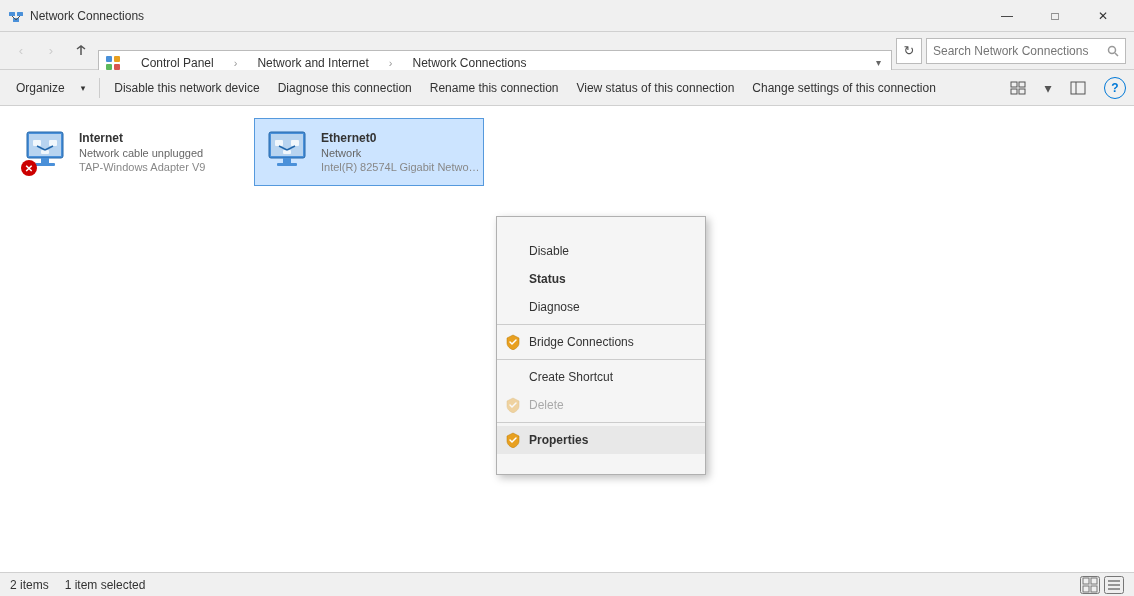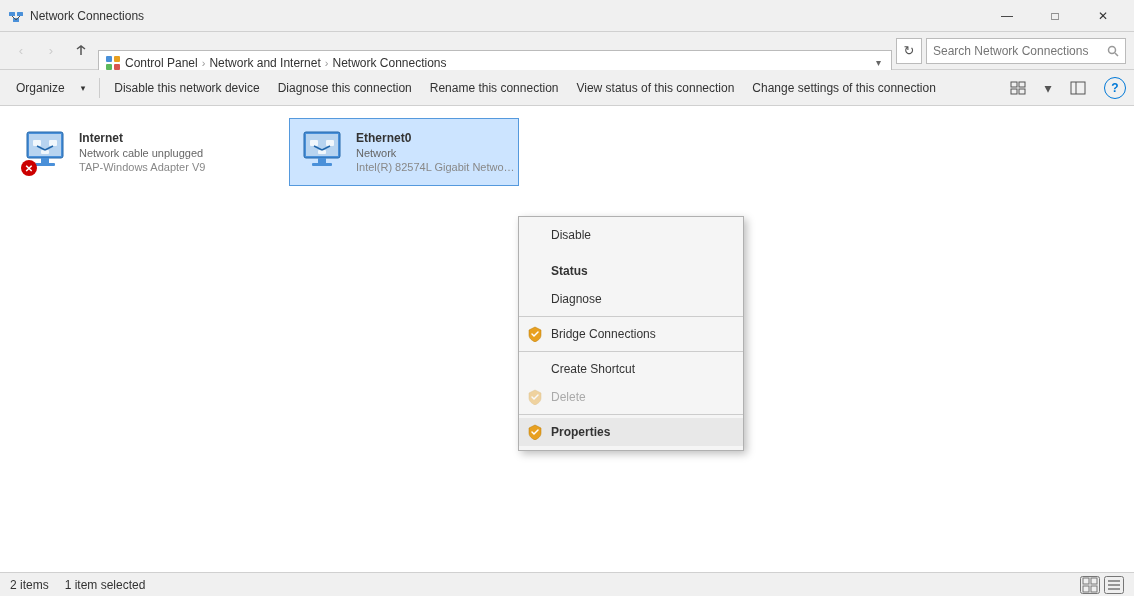--- a/index.html
+++ b/index.html
@@ -77,21 +77,21 @@
     }
     .nav-btn.disabled { color: #ccc; cursor: default; }
     .address-path {
       flex: 1;
       height: 26px;
       background: #fff;
       border: 1px solid #bbb;
       display: flex;
       align-items: center;
       padding: 0 6px;
-      gap: 4px;
+      gap: 20px;
       font-size: 12px;
       color: #333;
       margin-top: 24px;
     }
     .path-icon {
       width: 16px;
       height: 16px;
       flex-shrink: 0;
     }
     .path-sep { color: #999; font-size: 11px; }
@@ -213,21 +213,21 @@
       width: 230px;
       height: 68px;
       display: flex;
       align-items: center;
       padding: 6px 8px;
       gap: 10px;
       cursor: pointer;
       border: 1px solid transparent;
       position: relative;
     }
-    .network-item.selected { background: #cce4ff; border-color: #5599dd; margin-left: 35px; }
+    .network-item.selected { background: #cce4ff; border-color: #5599dd; }
     .network-icon-wrap {
       position: relative;
       width: 48px;
       height: 48px;
       flex-shrink: 0;
     }
     .network-info {
       display: flex;
       flex-direction: column;
       gap: 2px;
@@ -264,40 +264,40 @@
       justify-content: center;
       color: white;
       font-size: 10px;
       font-weight: bold;
     }
 
     
     .context-menu {
       position: absolute;
       top: 110px;
-      left: 518px;
-      width: 226px;
+      left: 496px;
+      width: 210px;
       background: #f5f5f5;
       border: 1px solid #b0b0b0;
       box-shadow: 3px 3px 8px rgba(0,0,0,0.25);
       z-index: 100;
-      padding: 4px 0;
+      padding: 20px 0;
     }
     .ctx-item {
       height: 28px;
       display: flex;
       align-items: center;
       padding: 0 12px 0 32px;
       font-size: 12px;
       color: #333;
       cursor: pointer;
       position: relative;
       gap: 6px;
     }
-    .ctx-item.bold-item { font-weight: 700; margin-top: 8px; }
+    .ctx-item.bold-item { font-weight: 700; }
     .ctx-item.disabled-item { color: #aaa; cursor: default; }
     .ctx-item.highlighted { background: #e8e8e8; font-weight: bold; }
     .ctx-sep {
       height: 1px;
       background: #ccc;
       margin: 3px 0;
     }
     .ctx-shield {
       position: absolute;
       left: 8px;

